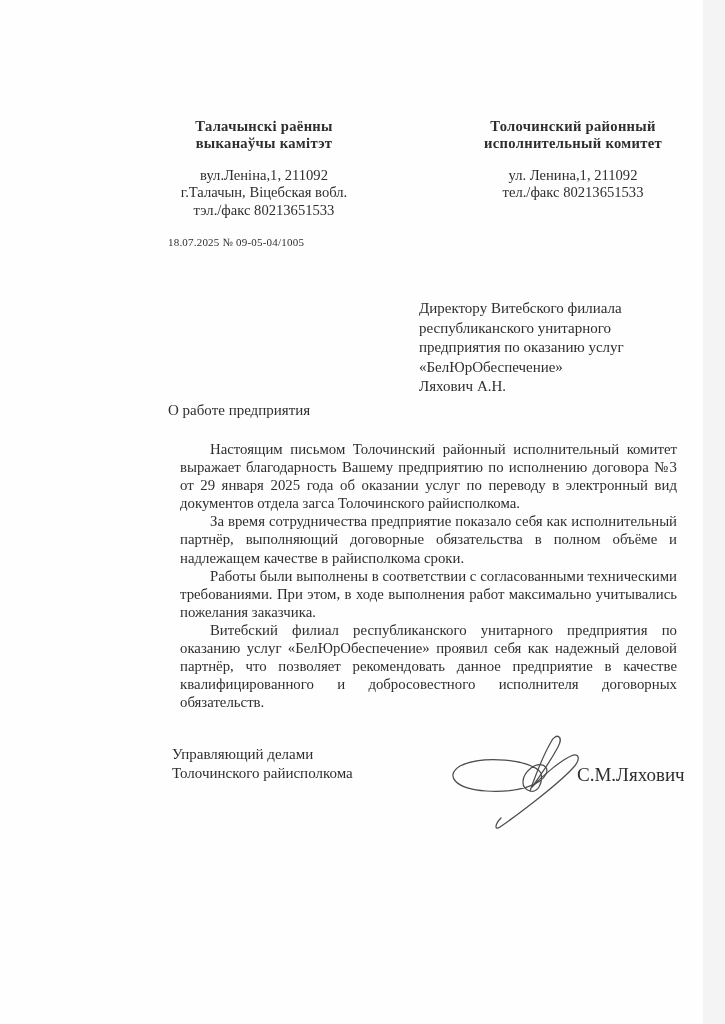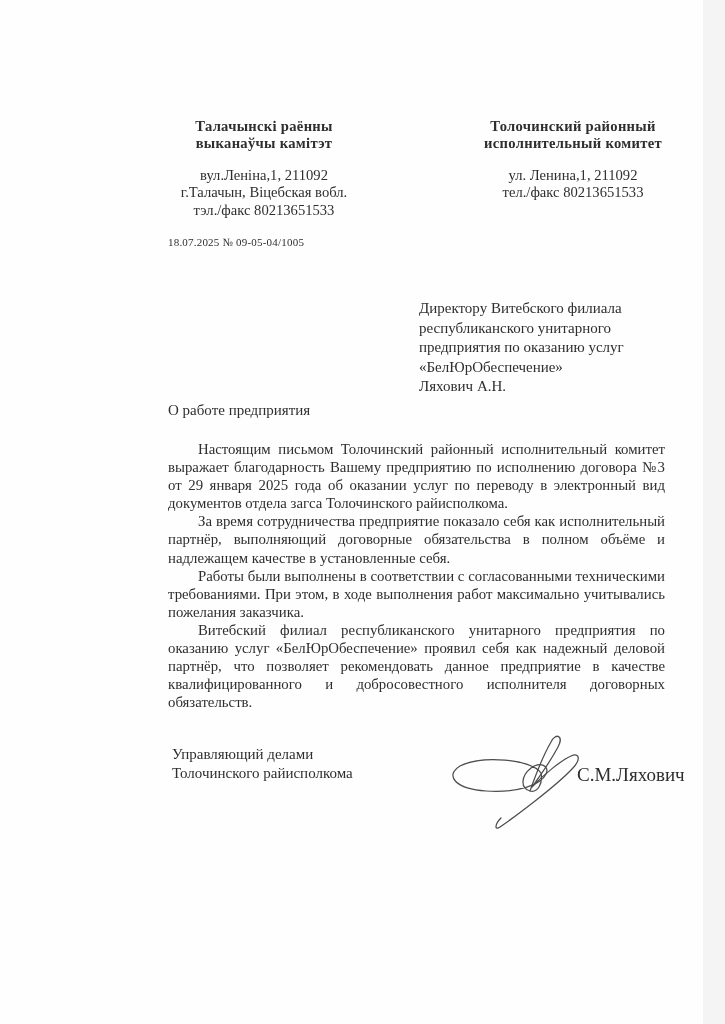--- a/index.html
+++ b/index.html
@@ -45,21 +45,21 @@
   }
   
   .subject {
     position: absolute;
     top: 402px; left: 168px;
     font-size: 15px;
   }
   
   .letter-body {
     position: absolute;
-    top: 440px; left: 168px;
+    top: 440px; left: 180px;
     width: 497px;
     font-size: 14.8px;
     line-height: 18.1px;
     text-align: justify;
   }
   .letter-body p {
     margin: 0;
     text-indent: 30px;
   }
   
@@ -117,21 +117,21 @@
     <div>республиканского унитарного</div>
     <div>предприятия по оказанию услуг</div>
     <div>«БелЮрОбеспечение»</div>
     <div>Ляхович А.Н.</div>
   </div>
 
   <div class="subject">О работе предприятия</div>
 
   <div class="letter-body">
     <p>Настоящим письмом Толочинский районный исполнительный комитет выражает благодарность Вашему предприятию по исполнению договора №3 от 29 января 2025 года об оказании услуг по переводу в электронный вид документов отдела загса Толочинского райисполкома.</p>
-    <p>За время сотрудничества предприятие показало себя как исполнительный партнёр, выполняющий договорные обязательства в полном объёме и надлежащем качестве в установленные себя.</p>
+    <p>За время сотрудничества предприятие показало себя как исполнительный партнёр, выполняющий договорные обязательства в полном объёме и надлежащем качестве в райисполкома сроки.</p>
     <p>Работы были выполнены в соответствии с согласованными техническими требованиями. При этом, в ходе выполнения работ максимально учитывались пожелания заказчика.</p>
     <p>Витебский филиал республиканского унитарного предприятия по оказанию услуг «БелЮрОбеспечение» проявил себя как надежный деловой партнёр, что позволяет рекомендовать данное предприятие в качестве квалифицированного и добросовестного исполнителя договорных обязательств.</p>
   </div>
 
   <div class="signoff">
     <div>Управляющий делами</div>
     <div>Толочинского райисполкома</div>
   </div>
 
   <div class="sig-script">

